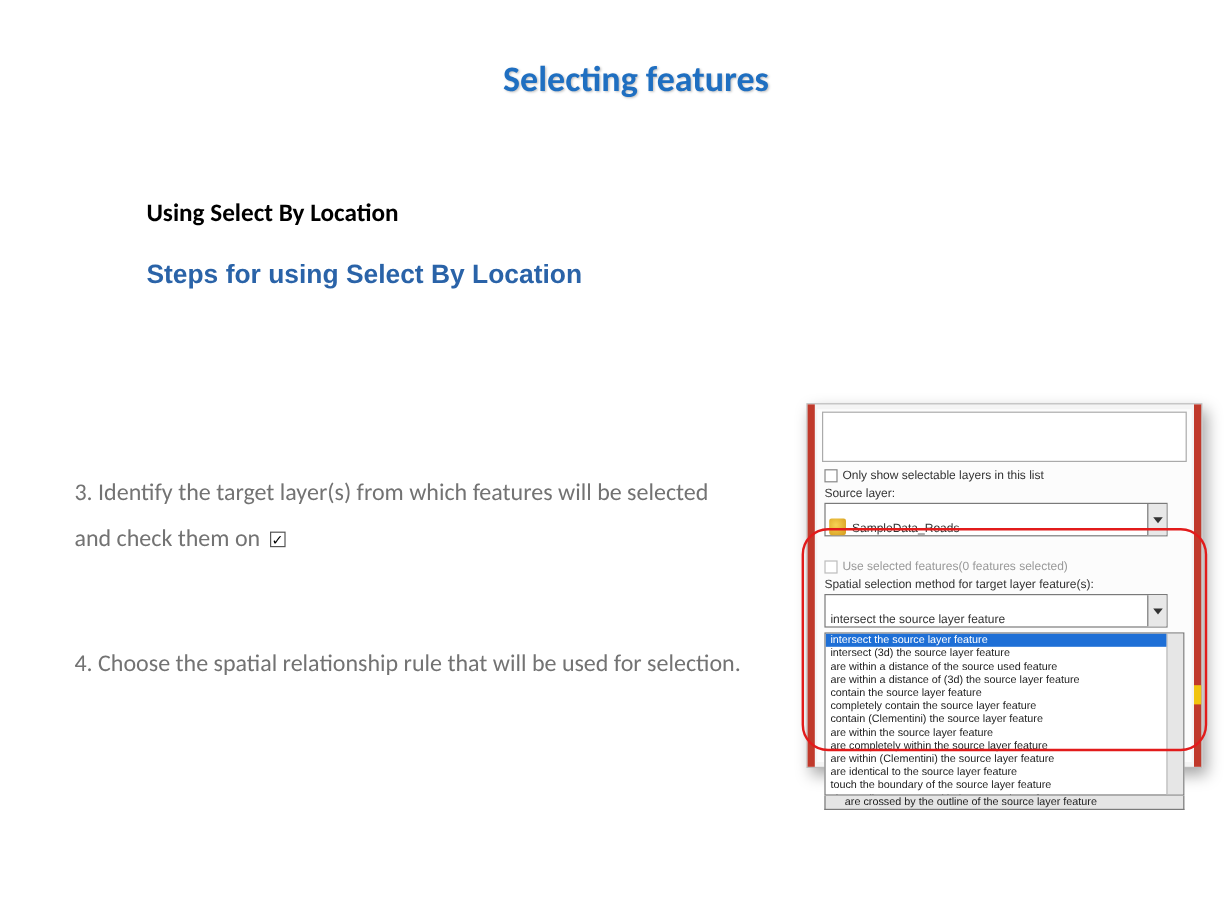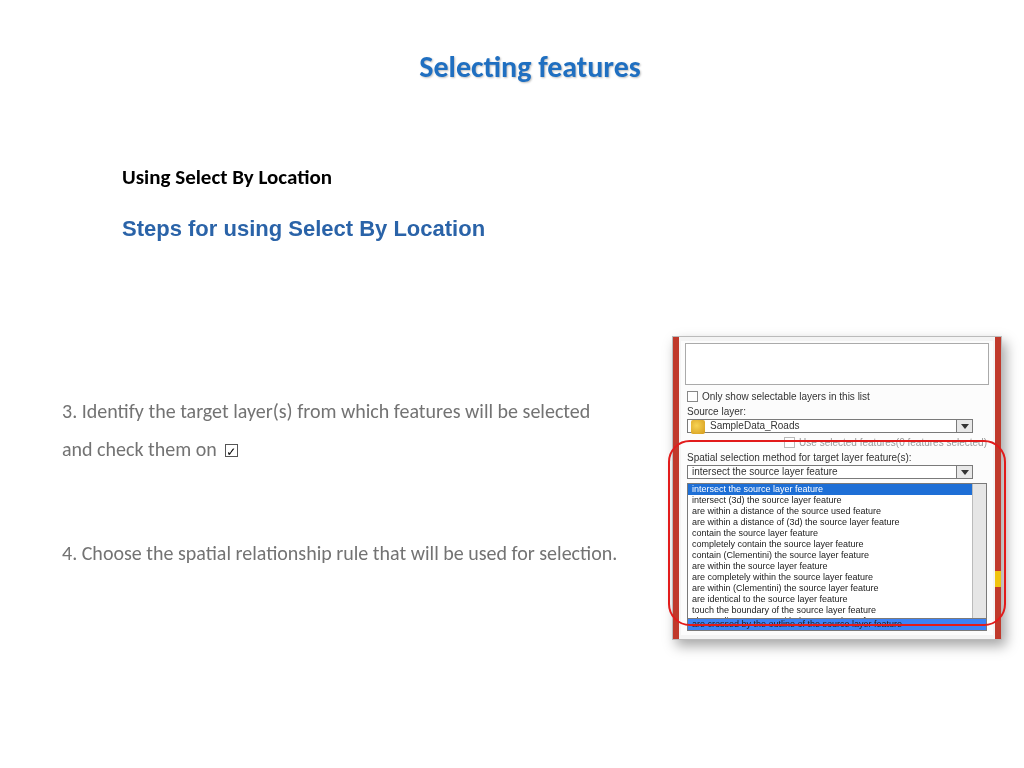--- a/index.html
+++ b/index.html
@@ -124,25 +124,25 @@
     width: 11px; height: 11px;
     border: 1px solid #888;
     background: #fff;
     flex: none;
   }
   .label-row {
     margin: 4px 6px 2px 6px;
   }
   .dropdown {
     margin: 0 20px 4px 6px;
-    height: 14px;
+    height: 28px;
     background: #fff;
     border: 1px solid #7a7a7a;
     display: flex;
-    align-items: flex-start;
+    align-items: flex-end;
     position: relative;
   }
   .dropdown .dd-icon {
     width: 14px; height: 14px;
     margin: 0 3px;
     background: radial-gradient(circle at 40% 40%, #f7d354, #d49a1a);
     border-radius: 2px;
     flex: none;
     position: relative;
   }
@@ -161,23 +161,23 @@
     justify-content: center;
     flex: none;
   }
   .dd-arrow::after {
     content: "";
     border-left: 4px solid transparent;
     border-right: 4px solid transparent;
     border-top: 5px solid #333;
   }
   .disabled-row {
-    margin: 4px 6px 4px 6px;
+    margin: 20px 6px 4px 6px;
     display: flex;
-    justify-content: flex-end;
+    justify-content: flex-start;
     color: #999;
   }
   .disabled-row .mini-checkbox { border-color: #bbb; }
   .disabled-row .left { display: flex; align-items: center; gap: 4px; }
 
   .listbox {
     margin: 0 6px 0 6px;
     background: #fff;
     border: 1px solid #7a7a7a;
     height: 136px;
@@ -202,24 +202,24 @@
     white-space: nowrap;
     overflow: hidden;
     color: #222;
   }
   .listbox .item.selected {
     background: #1e6fd6;
     color: #fff;
   }
   .below-item {
     margin: 0 6px;
-    padding: 0 4px;
+    padding: 0 16px;
     line-height: 11px;
     font-size: 9px;
-    background: #3b82f6;
+    background: #e5e5e5;
     border: 1px solid #7a7a7a;
     border-top: none;
     color: #222;
     white-space: nowrap;
     overflow: hidden;
   }
 
   .red-circle {
     position: absolute;
     border: 2px solid #e21b1b;

